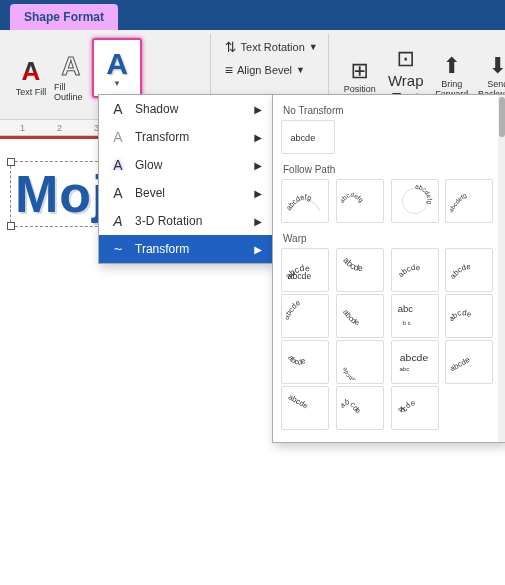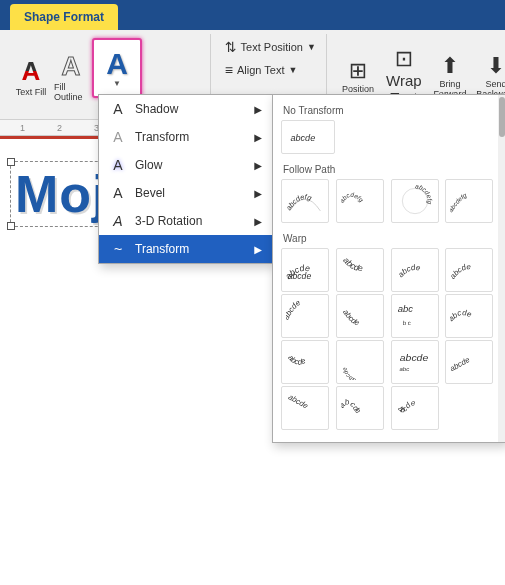--- a/index.html
+++ b/index.html
@@ -28,21 +28,21 @@
     .tab {
       padding: 4px 14px;
       font-size: 12px;
       color: #ccc;
       cursor: pointer;
       height: 26px;
       display: flex;
       align-items: center;
     }
     .tab.active {
-      background: #fde047;
+      background: #f0abfc;
       color: #1e4d8c;
       font-weight: 600;
       border-radius: 4px 4px 0 0;
     }
 
     
     .ribbon {
       background: #f0f0f0;
       border-bottom: 1px solid #d0d0d0;
       height: 90px;
@@ -267,21 +267,20 @@
     .transform-item {
       width: 48px;
       height: 44px;
       border: 1px solid #ddd;
       display: flex;
       align-items: center;
       justify-content: center;
       cursor: pointer;
       border-radius: 2px;
       overflow: hidden;
-      font-style: italic;
     }
     .transform-item svg {
       width: 38px;
       height: 36px;
     }
 
     .panel-scrollbar {
       position: absolute;
       right: 0;
       top: 0;
@@ -332,26 +331,26 @@
       <span class="dropdown-arrow">▼</span>
     </div>
     <div style="display:flex;align-items:flex-end;padding-bottom:2px;">
       <span style="font-size:9px;color:#555;white-space:nowrap;">WordArt Styles</span>
     </div>
   </div>
 
   <div class="ribbon-small-btns">
     <div class="small-btn">
       <span class="small-btn-icon">⇅</span>
-      <span>Text Position</span>
+      <span>Text Rotation</span>
       <span style="font-size:9px;">▼</span>
     </div>
     <div class="small-btn">
       <span class="small-btn-icon">≡</span>
-      <span>Align Text</span>
+      <span>Align Bevel</span>
       <span style="font-size:9px;">▼</span>
     </div>
   </div>
 
   <div class="arrange-group">
     <div class="arrange-btn">
       <span class="arrange-icon">⊞</span>
       <span style="font-size:9px;">Position</span>
     </div>
     <div class="arrange-btn">

